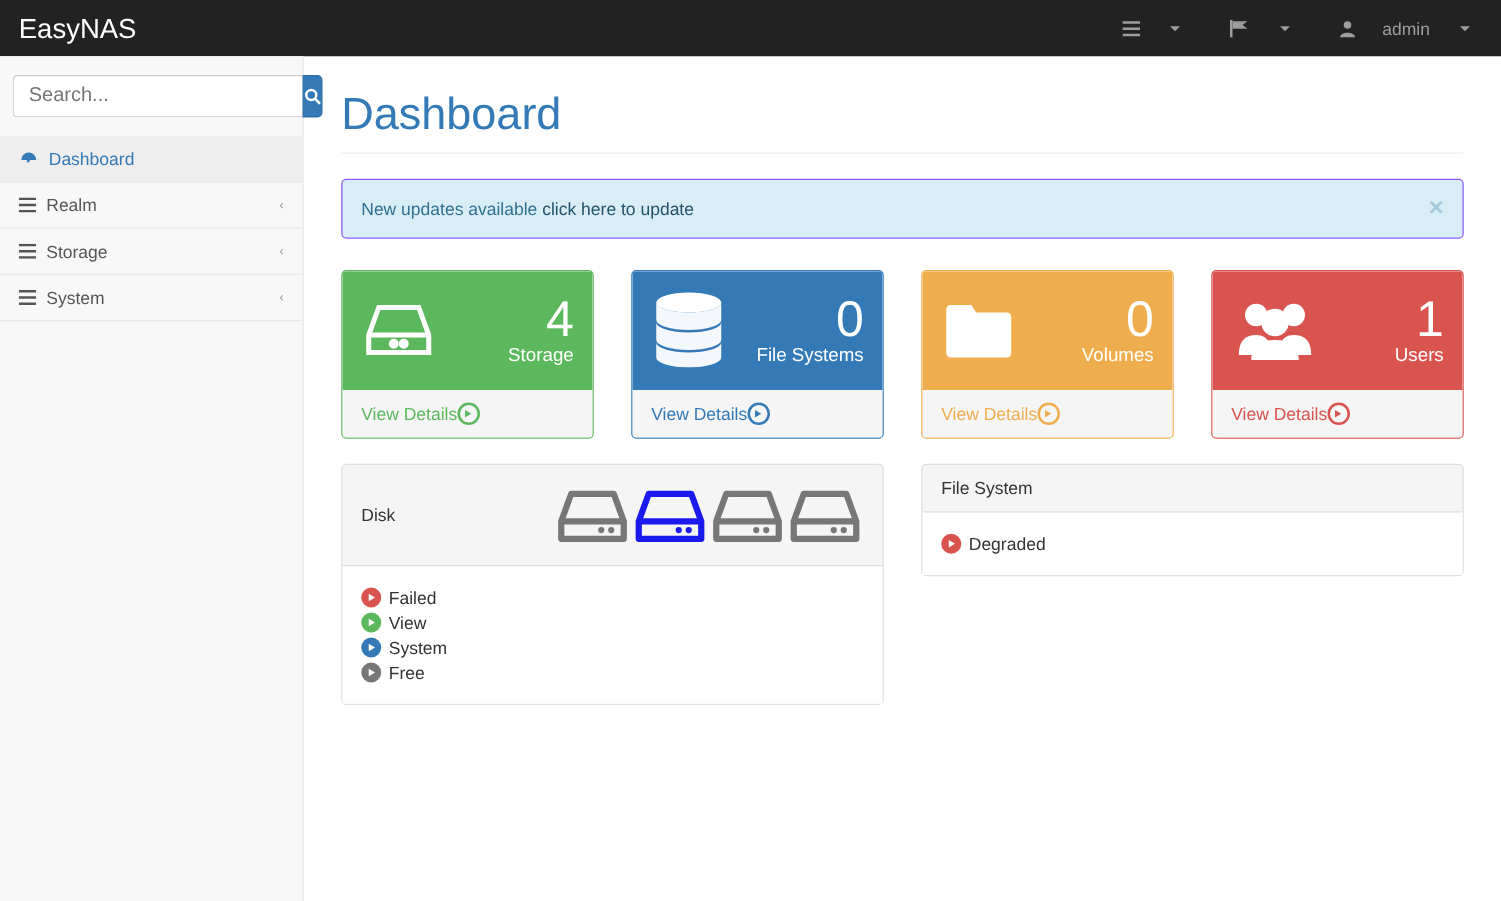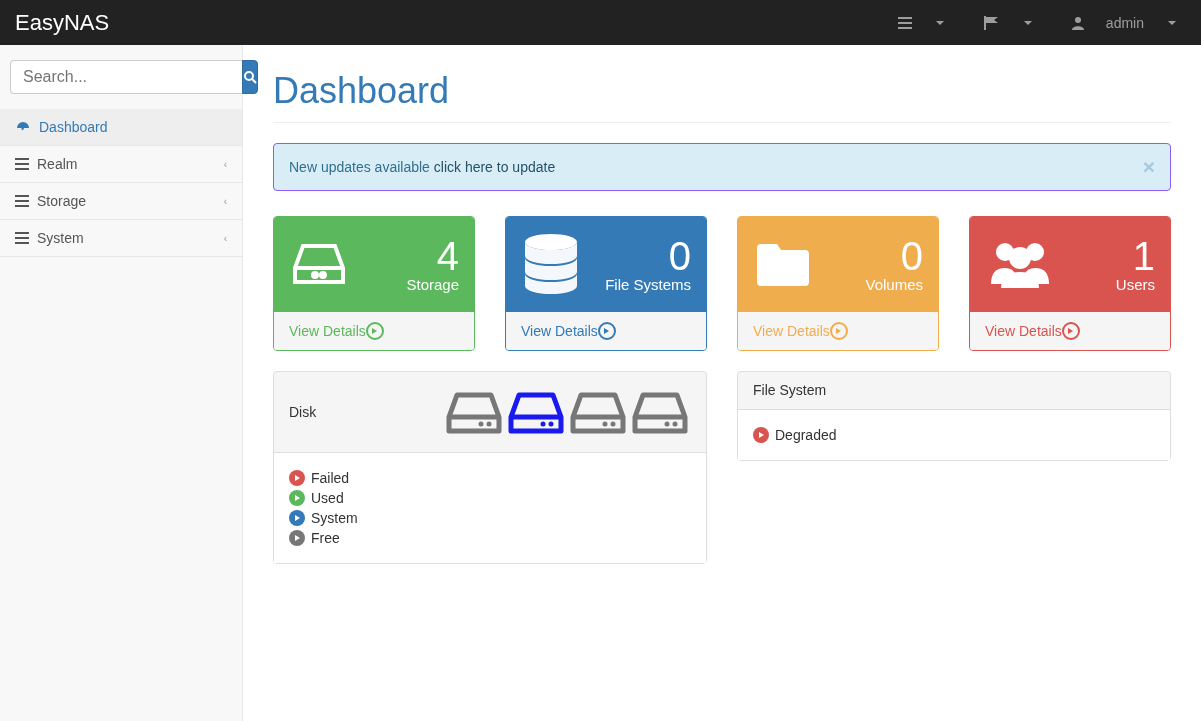--- a/index.html
+++ b/index.html
@@ -272,21 +272,21 @@
               <circle cx="46" cy="37" r="2.5" fill="#777" stroke="none"></circle>
             </svg>
         </div>
         <div class="info-body">
           <div class="legend-line">
               <span class="circle-arrow c-red"></span>
               <span>Failed</span>
             </div>
           <div class="legend-line">
               <span class="circle-arrow c-green"></span>
-              <span>Used</span>
+              <span>View</span>
             </div>
           <div class="legend-line">
               <span class="circle-arrow c-blue"></span>
               <span>System</span>
             </div>
           <div class="legend-line">
               <span class="circle-arrow c-gray"></span>
               <span>Free</span>
             </div>
         </div>

